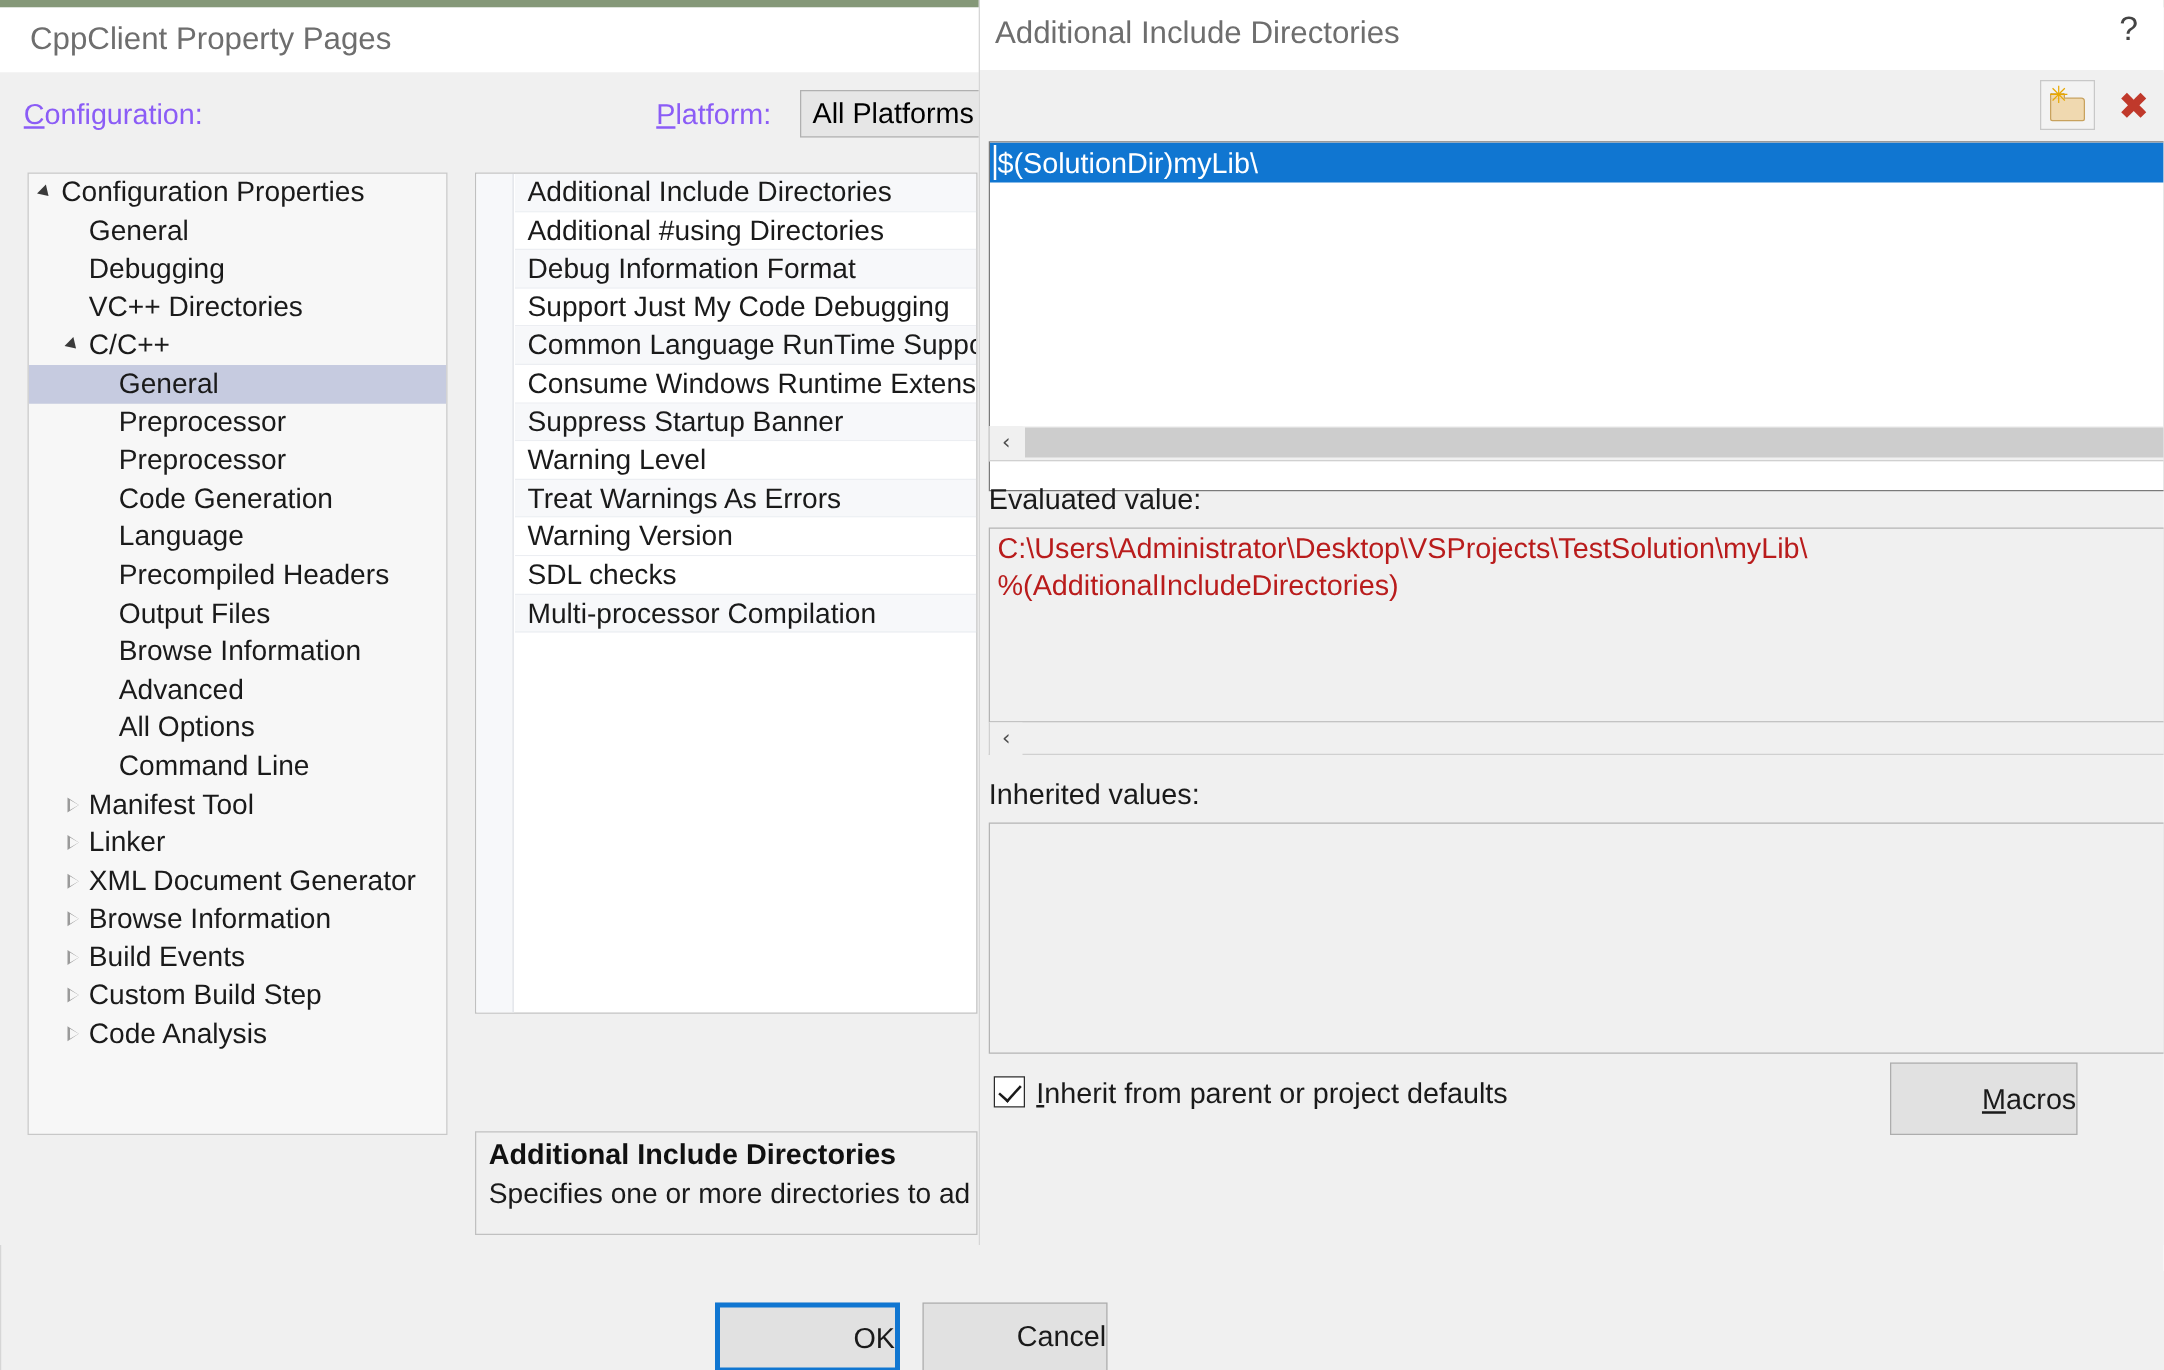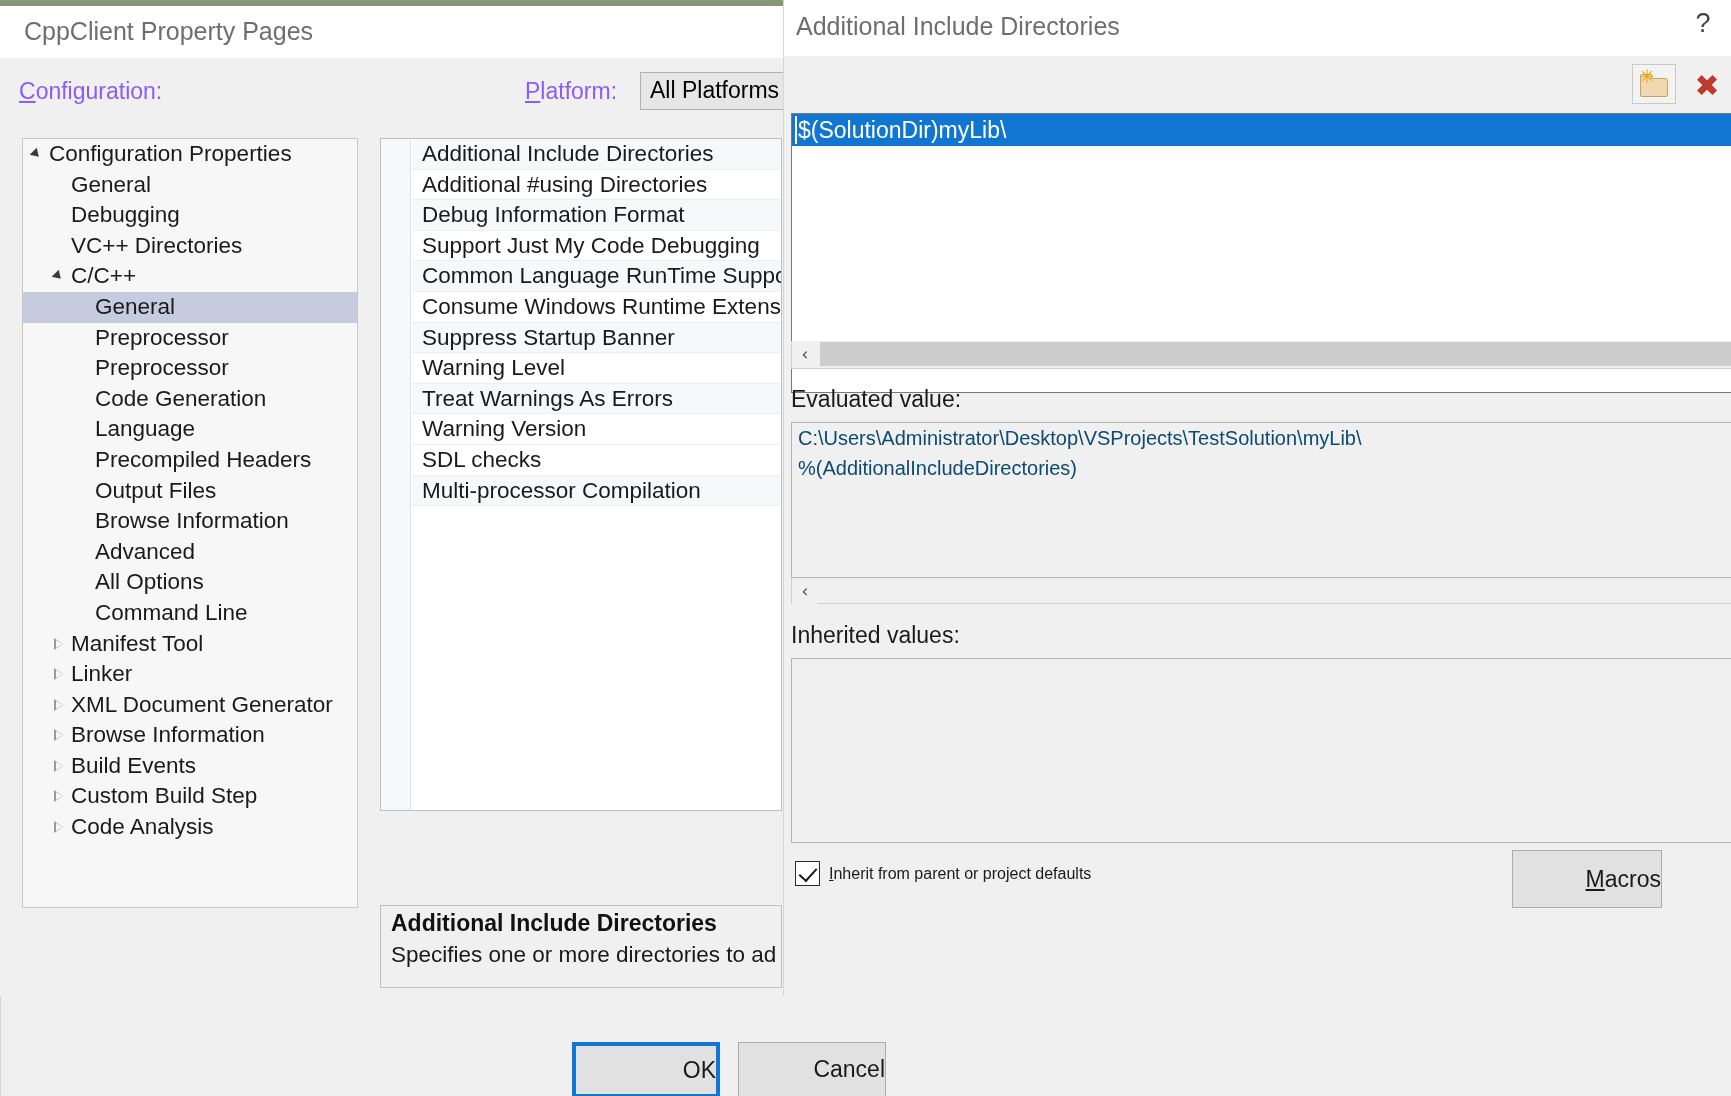--- a/index.html
+++ b/index.html
@@ -389,22 +389,22 @@
   #eval-box {
     position: absolute;
     left: 7px; top: 422px;
     width: 941px; height: 156px;
     background: #f0f0f0;
     border: 1px solid #b4b4b4;
     box-sizing: border-box;
     overflow: hidden;
   }
   .eval-line {
-    font-size: 20px;
-    color: #0c4a6e;
+    font-size: 23px;
+    color: #b91c1c;
     line-height: 30px;
     padding-left: 6px;
     white-space: nowrap;
   }
   #eval-hscroll {
     position: absolute;
     left: 7px; top: 578px;
     width: 941px; height: 26px;
     background: #f0f0f0;
     border: 1px solid #d0d0d0;
@@ -448,21 +448,21 @@
     position: absolute;
     left: 7px; top: 2px;
     width: 8px; height: 15px;
     border-right: 2.5px solid #1a1a1a;
     border-bottom: 2.5px solid #1a1a1a;
     transform: rotate(42deg);
   }
   #inherit-label {
     position: absolute;
     left: 38px; top: 0;
-    font-size: 16px;
+    font-size: 23px;
     color: #1a1a1a;
     line-height: 32px;
     white-space: nowrap;
   }
   #inherit-label u { text-decoration: underline; }
 
   
   .dlg-btn {
     position: absolute;
     background: #e1e1e1;

